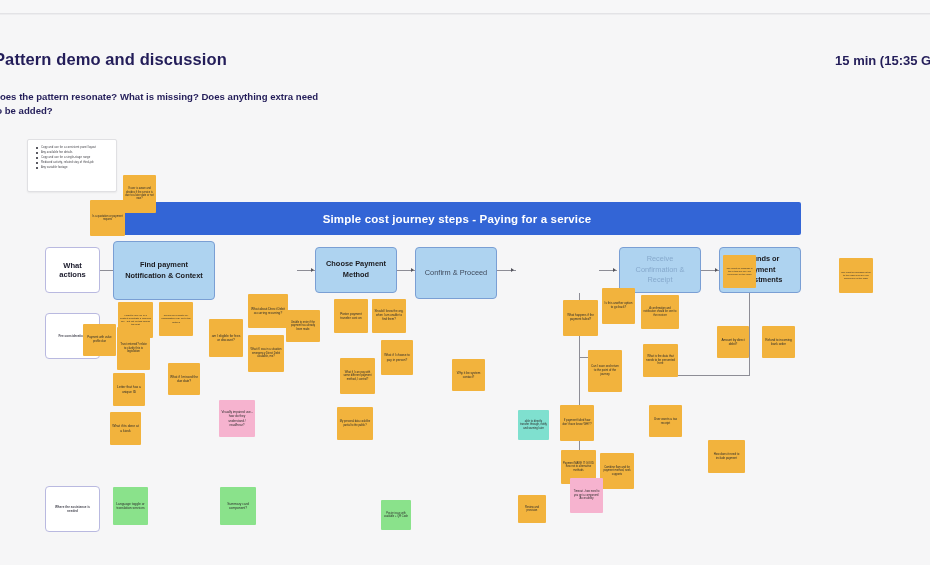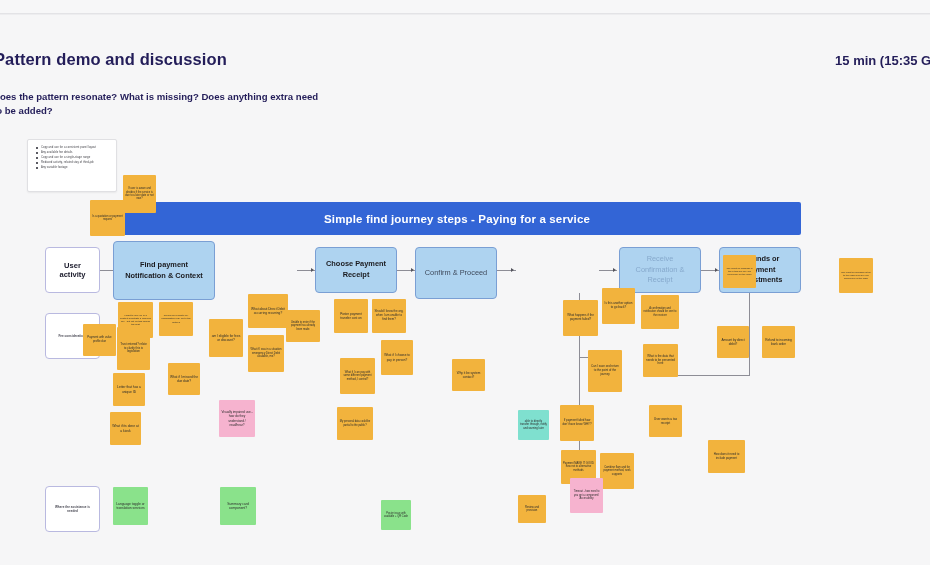--- a/index.html
+++ b/index.html
@@ -120,21 +120,21 @@
     <ul>
       <li>Copy and use for a consistent panel layout</li>
       <li>Any available fee details</li>
       <li>Copy and use for a single-stage range</li>
       <li>Reduced activity, related stay of third-job</li>
       <li>Any variable footage</li>
     </ul>
   </div>
 
   <div class="node banner" style="left:113px;top:82px;width:688px;height:33px;">
-    <span>Simple find journey steps - Paying for a service</span>
+    <span>Simple cost journey steps - Paying for a service</span>
   </div>
 
   <div class="conn h" style="left:154px;top:150px;width:34px;"></div>
   <div class="arrow" style="left:185px;top:147.5px;"></div>
   <div class="conn h" style="left:193px;top:150px;width:22px;"></div>
 
   <div class="conn h" style="left:195px;top:150px;width:18px;"></div>
   <div class="conn h" style="left:297px;top:150px;width:18px;"></div>
   <div class="arrow" style="left:311px;top:147.5px;"></div>
 
@@ -146,40 +146,40 @@
 
   <div class="conn h" style="left:599px;top:150px;width:18px;"></div>
   <div class="arrow" style="left:613px;top:147.5px;"></div>
 
   <div class="conn h" style="left:701px;top:150px;width:18px;"></div>
   <div class="arrow" style="left:715px;top:147.5px;"></div>
 
   <div class="conn h" style="left:100px;top:150px;width:14px;"></div>
 
   <div class="node lane t-big" style="left:45px;top:127px;width:55px;height:46px;">
-    <span>User activity</span>
+    <span>What actions</span>
   </div>
 
   <div class="node lane t-small" style="left:45px;top:193px;width:55px;height:46px;">
     <span>Fee considerations</span>
   </div>
 
   <div class="node lane t-small" style="left:45px;top:366px;width:55px;height:46px;">
     <span>Where the assistance is needed</span>
   </div>
 
   <div class="node step dark" style="left:113px;top:121px;width:102px;height:59px;">
     <span class="inner">
       <span>Find payment Notification &amp; Context</span>
     </span>
   </div>
 
 
   <div class="node step dark" style="left:315px;top:127px;width:82px;height:46px;">
-    <span class="inner">Choose Payment Receipt</span>
+    <span class="inner">Choose Payment Method</span>
   </div>
 
   <div class="node step mid" style="left:415px;top:127px;width:82px;height:52px;">
     <span class="inner">Confirm &amp; Proceed</span>
   </div>
 
 
   <div class="node step pale" style="left:619px;top:127px;width:82px;height:46px;">
     <span class="inner">Receive Confirmation &amp; Receipt</span>
   </div>

